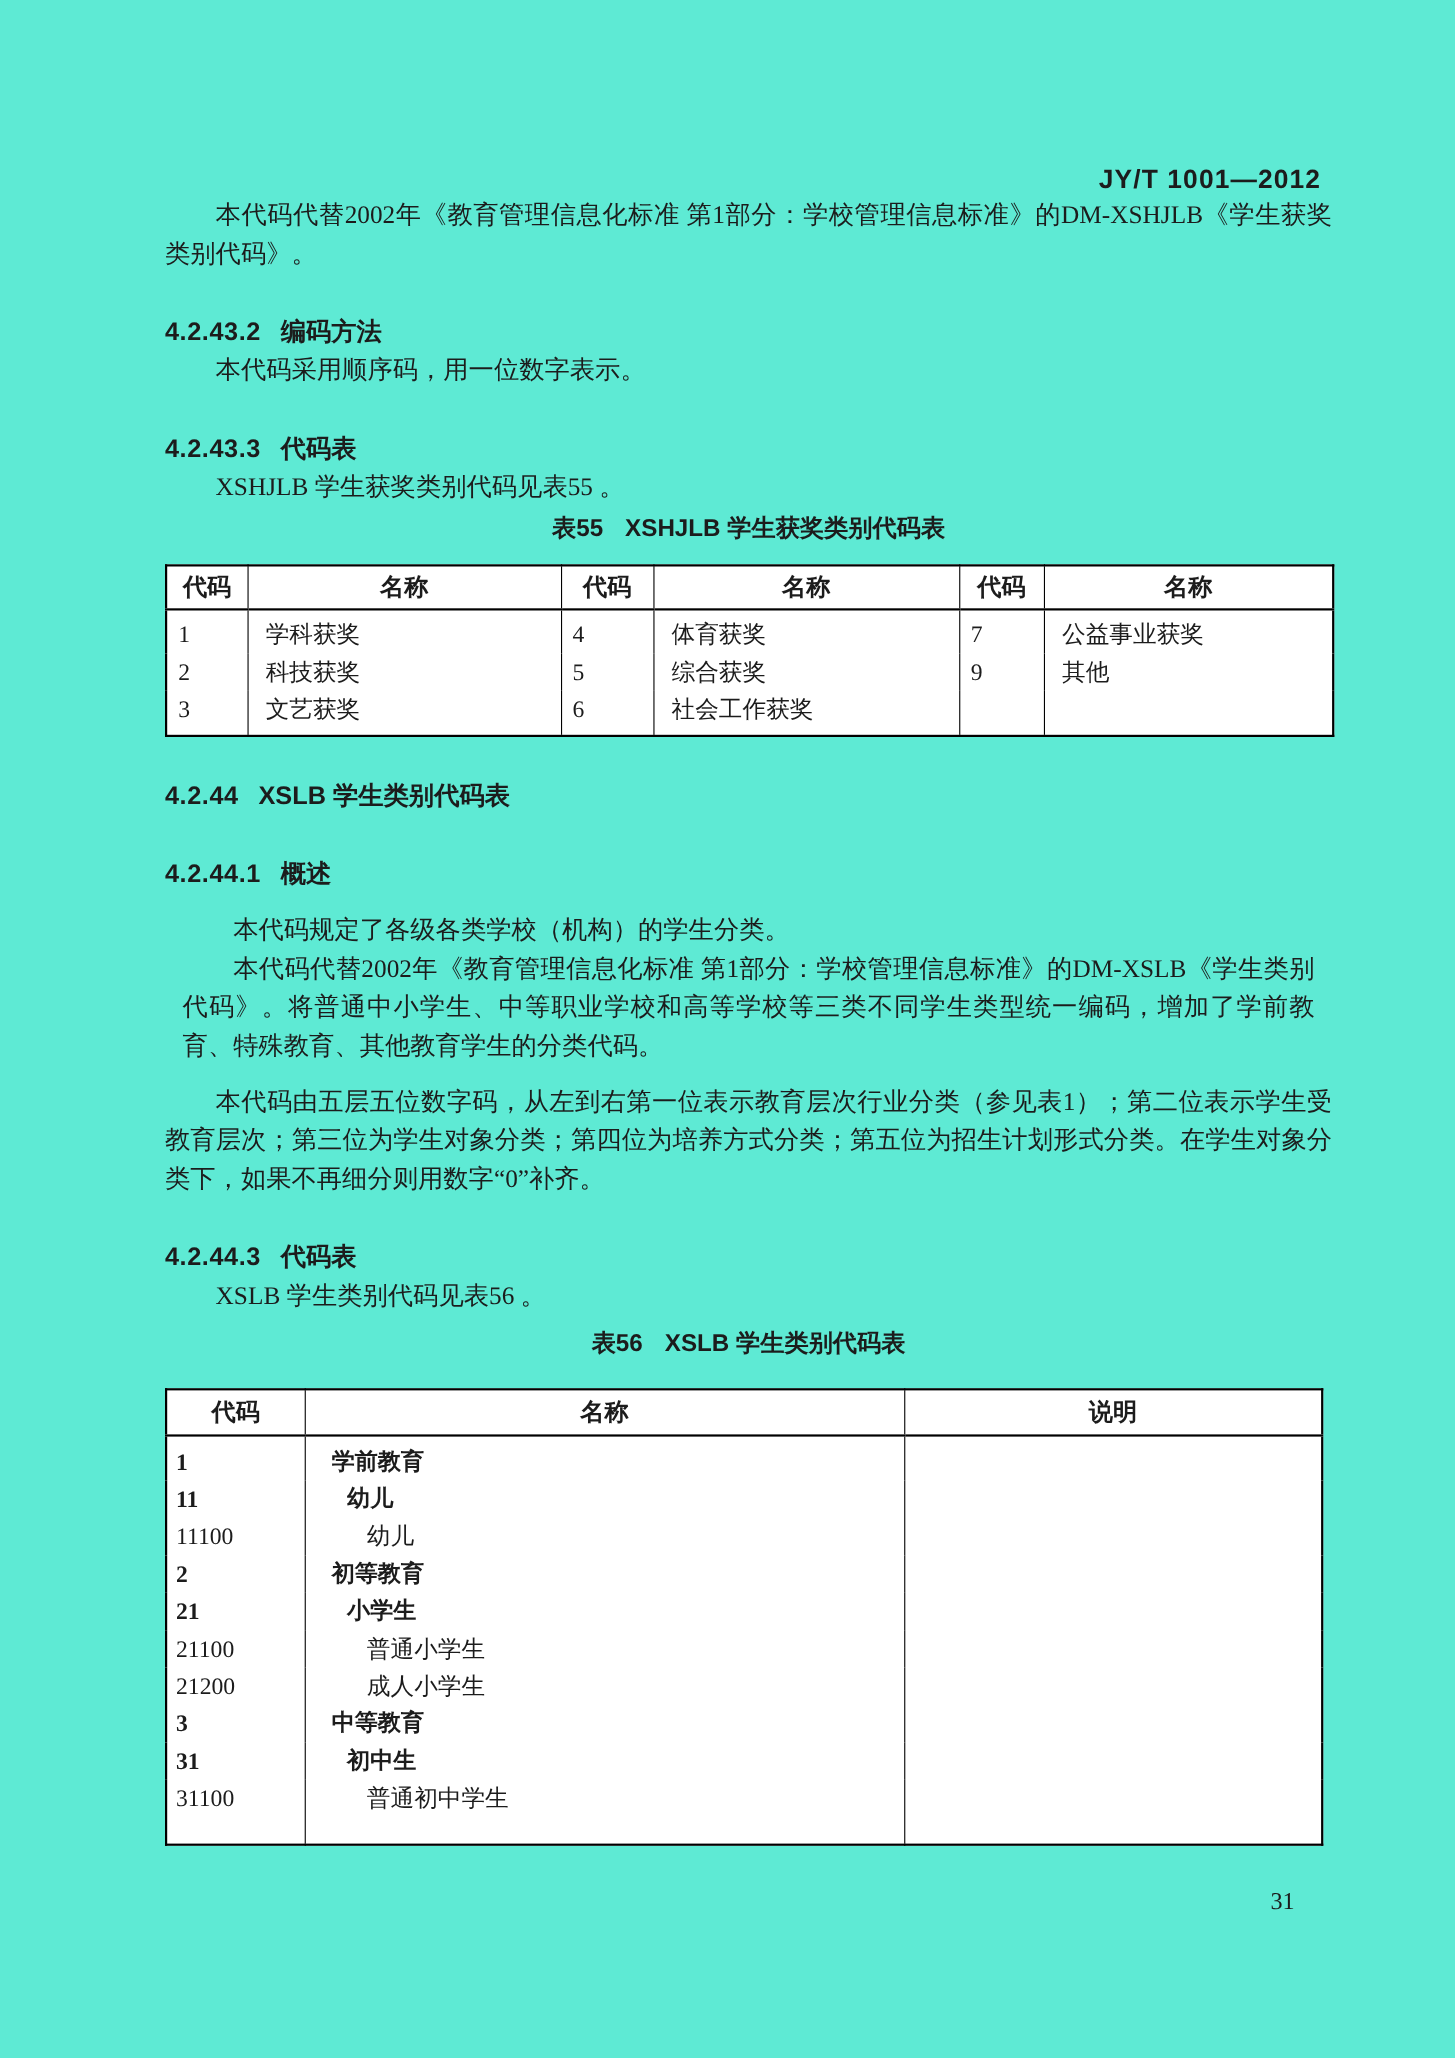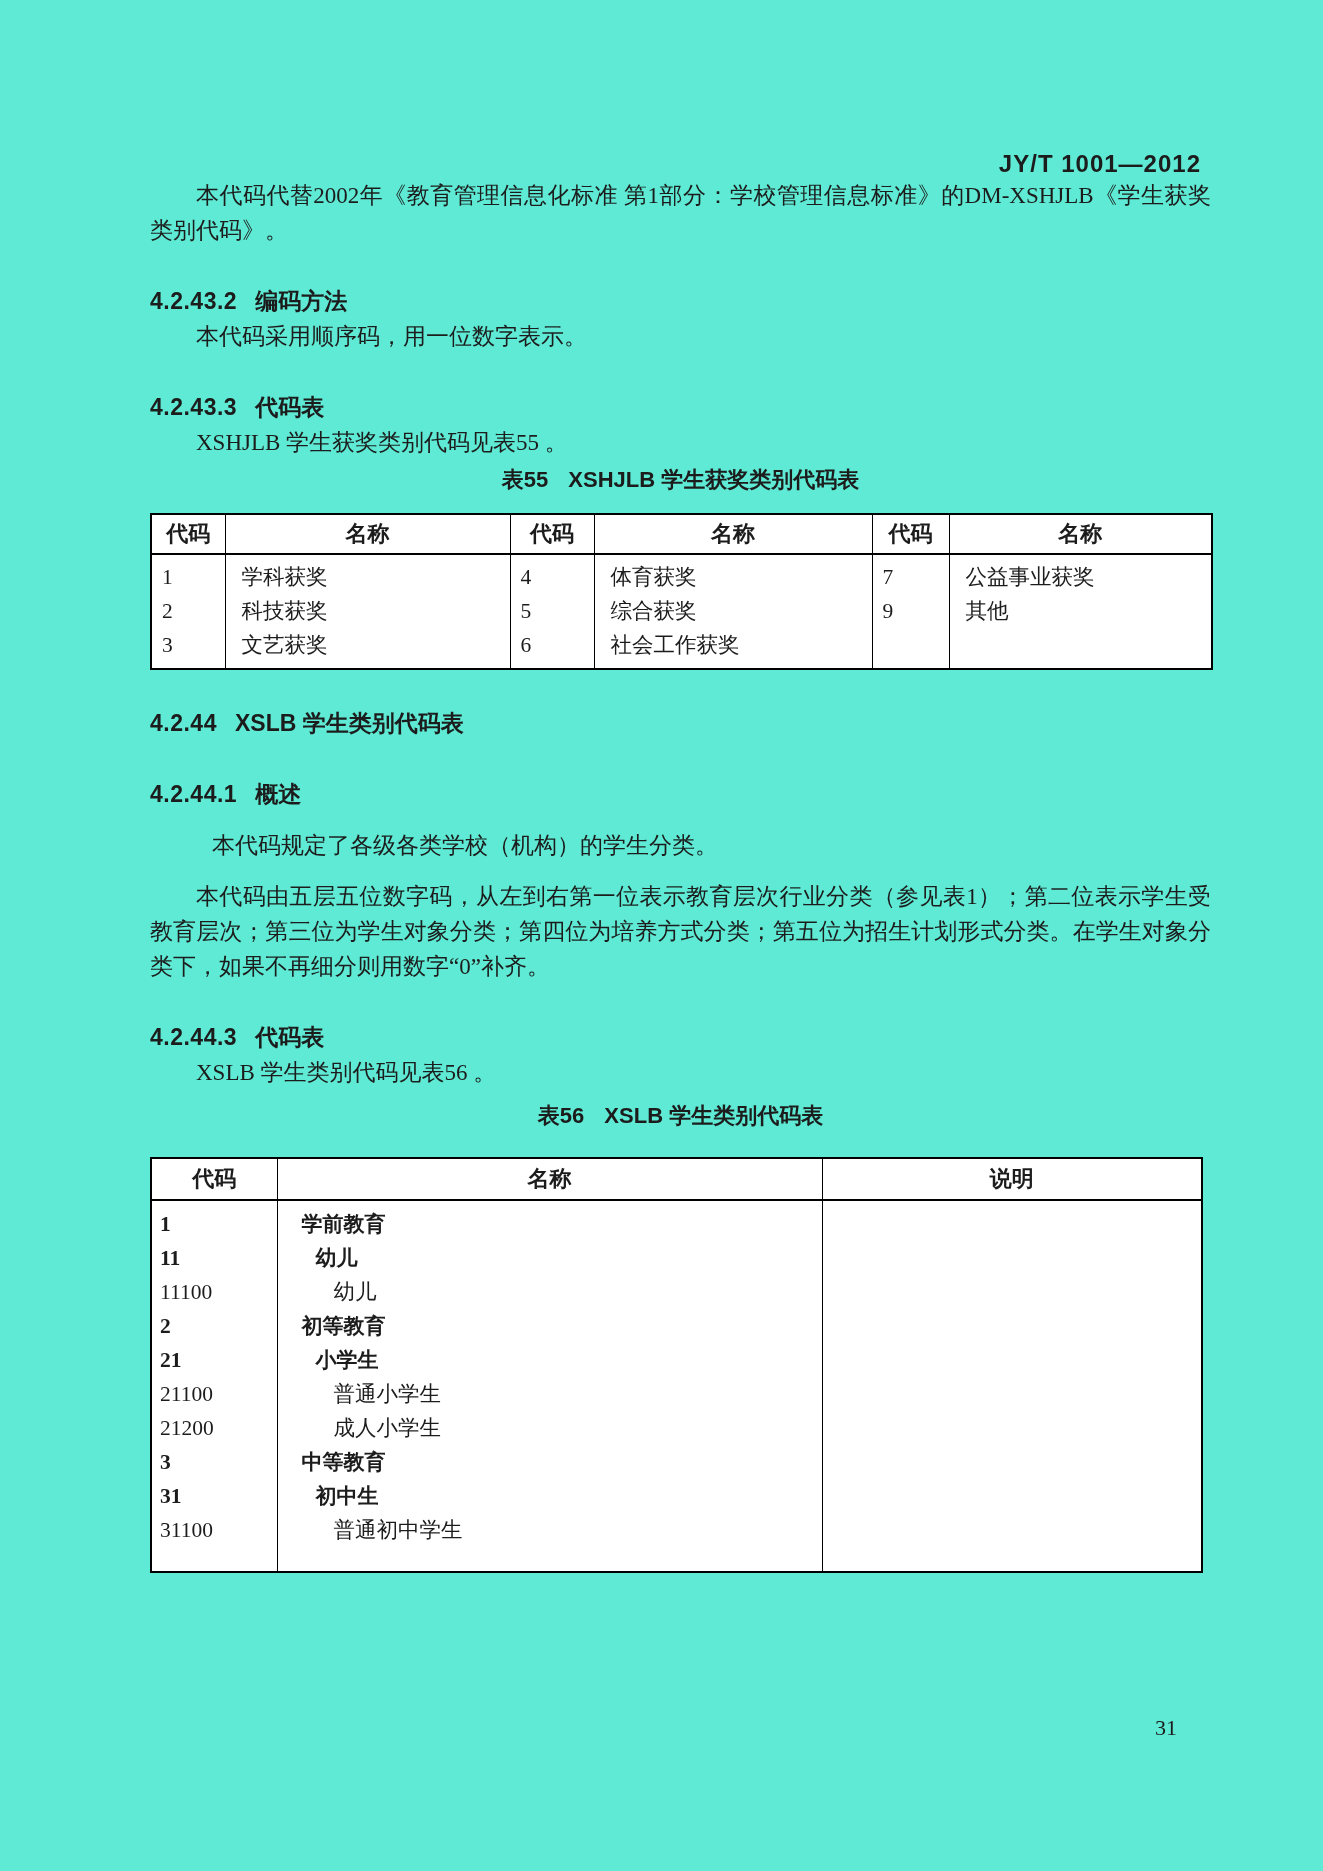--- a/index.html
+++ b/index.html
@@ -215,20 +215,21 @@
     <div class="sec-heading mt-h44">
       <span class="sec-num">4.2.44</span><span>XSLB 学生类别代码表</span>
     </div>
 
     <div class="sec-heading mt-h441">
       <span class="sec-num">4.2.44.1</span><span>概述</span>
     </div>
 
     <div class="para-block mt-p441">
       <p class="body-text">本代码规定了各级各类学校（机构）的学生分类。</p>
+      <p class="body-text">本代码代替2002年《教育管理信息化标准 第1部分：学校管理信息标准》的DM-XSLB《学生类别代码》。将普通中小学生、中等职业学校和高等学校等三类不同学生类型统一编码，增加了学前教育、特殊教育、其他教育学生的分类代码。</p>
     </div>
 
 
     <p class="body-text mt-p442">本代码由五层五位数字码，从左到右第一位表示教育层次行业分类（参见表1）；第二位表示学生受教育层次；第三位为学生对象分类；第四位为培养方式分类；第五位为招生计划形式分类。在学生对象分类下，如果不再细分则用数字“0”补齐。</p>
 
     <div class="sec-heading mt-h443">
       <span class="sec-num">4.2.44.3</span><span>代码表</span>
     </div>
 
     <p class="body-text mt-p443">XSLB 学生类别代码见表56 。</p>

